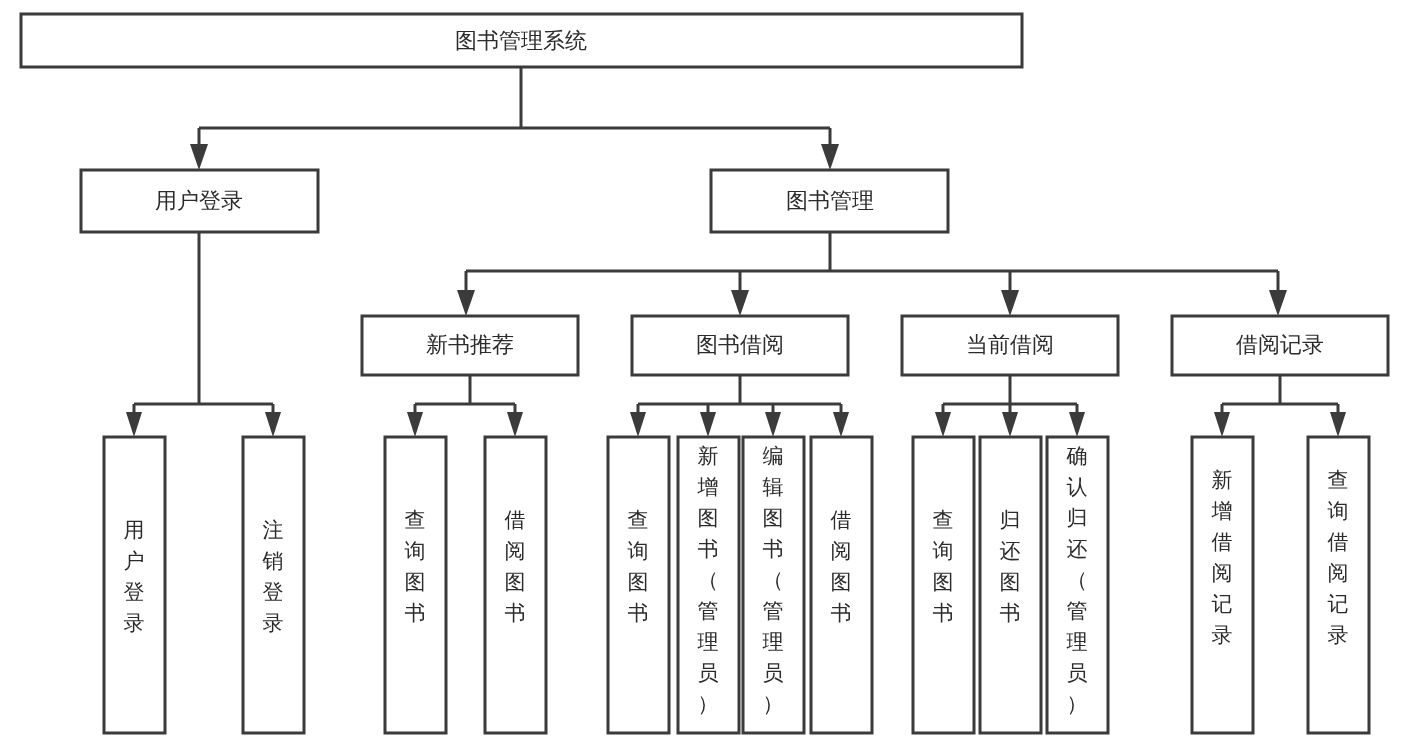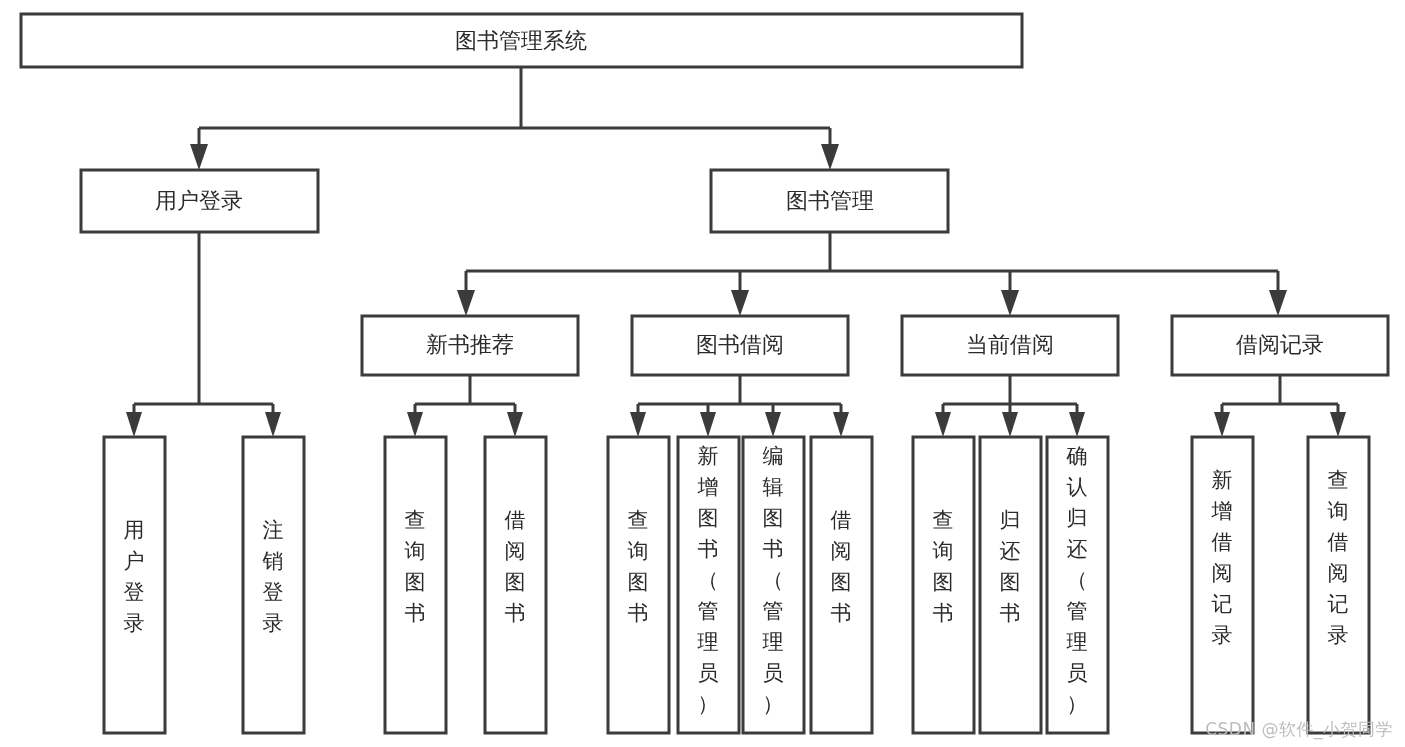--- a/index.html
+++ b/index.html
@@ -238,14 +238,13 @@
       <text class="node-label-vert" x="1222" y="487"><tspan x="1222" y="487">新</tspan><tspan x="1222" y="518">增</tspan><tspan x="1222" y="549">借</tspan><tspan x="1222" y="580">阅</tspan><tspan x="1222" y="611">记</tspan><tspan x="1222" y="642">录</tspan></text>
     </g>
 
     <g>
       <rect class="node-box" x="1308" y="437" width="61" height="296"></rect>
       <text class="node-label-vert" x="1338" y="487"><tspan x="1338" y="487">查</tspan><tspan x="1338" y="518">询</tspan><tspan x="1338" y="549">借</tspan><tspan x="1338" y="580">阅</tspan><tspan x="1338" y="611">记</tspan><tspan x="1338" y="642">录</tspan></text>
     </g>
 
   </svg>
 
-  <div class="watermark">CSDN @软件_小贺同学</div>
 </div>
 
 </body></html>

